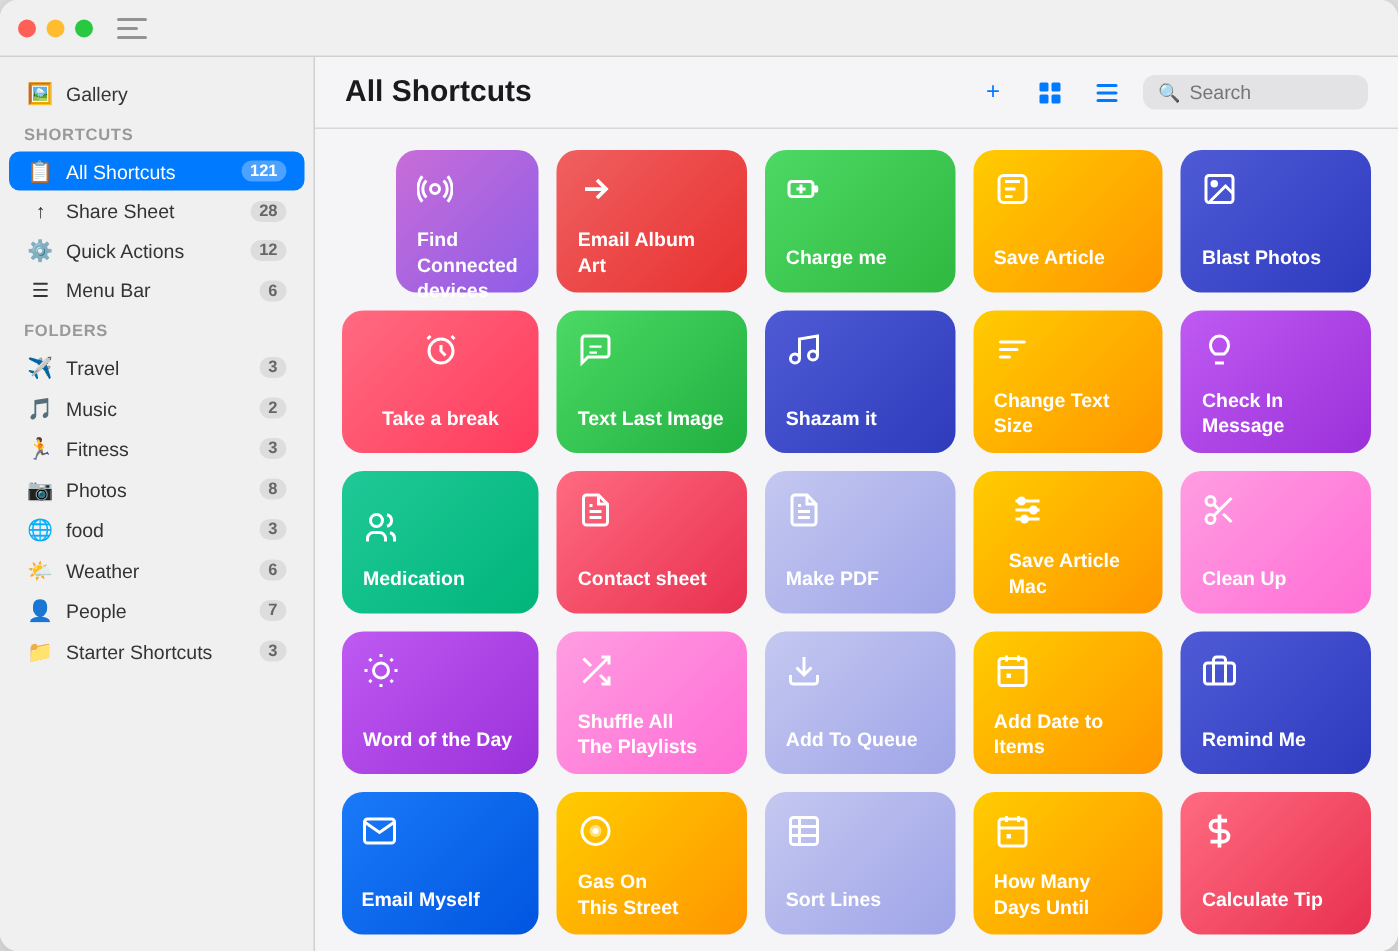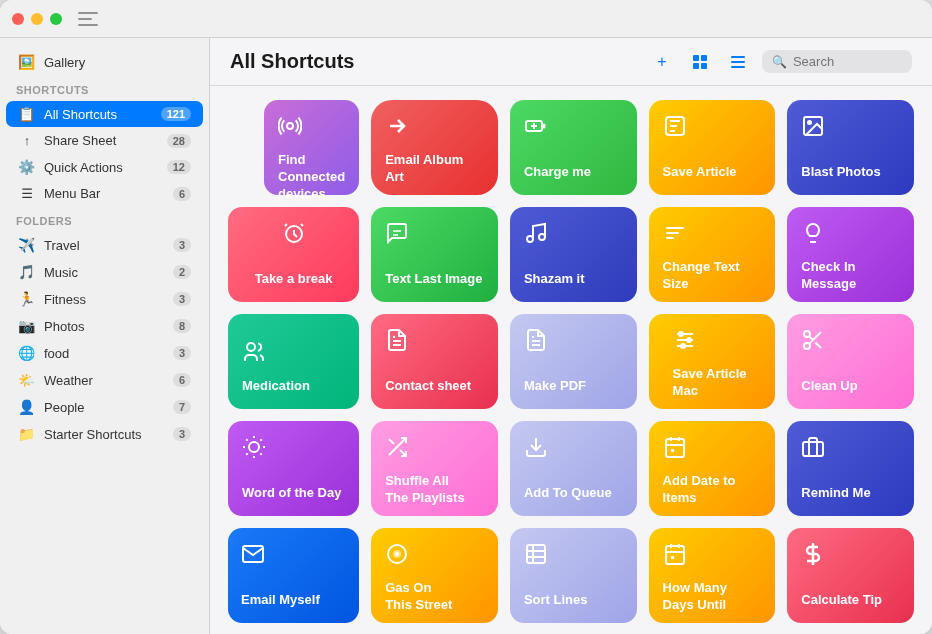--- a/index.html
+++ b/index.html
@@ -303,21 +303,21 @@
       <div class="shortcuts-grid" id="shortcuts-grid">
 
       <div class="shortcut-card" style="background: linear-gradient(135deg, rgb(200, 109, 215), rgb(142, 93, 232)); margin-left: 36px;">
     <div class="card-icon"><svg viewBox="0 0 24 24" width="24" height="24" fill="none" stroke="white" stroke-width="2">
                 <circle cx="12" cy="12" r="3"></circle>
                 <path d="M6.3 6.3a8 8 0 0 0 0 11.4M17.7 6.3a8 8 0 0 1 0 11.4"></path>
                 <path d="M3.5 3.5a14 14 0 0 0 0 17M20.5 3.5a14 14 0 0 1 0 17"></path>
               </svg></div>
     <div class="card-label">Find Connected<br>devices</div>
   </div>
-          <div class="shortcut-card" style="background: linear-gradient(135deg, rgb(240, 96, 96), rgb(232, 48, 48)); border-radius: 21px;">
+          <div class="shortcut-card" style="background: linear-gradient(135deg, rgb(240, 96, 96), rgb(232, 48, 48));">
     <div class="card-icon"><svg viewBox="0 0 24 24" width="24" height="24" fill="none" stroke="white" stroke-width="2.5">
                 <path d="M5 12h14M13 6l6 6-6 6"></path>
               </svg></div>
     <div class="card-label">Email Album Art</div>
   </div>
           <div class="shortcut-card" style="background: linear-gradient(135deg, rgb(76, 217, 100), rgb(48, 184, 64));">
     <div class="card-icon"><svg viewBox="0 0 24 24" width="24" height="24" fill="none" stroke="white" stroke-width="2">
                 <rect x="2" y="7" width="16" height="10" rx="2"></rect>
                 <path d="M20 11v2" stroke-width="3" stroke-linecap="round"></path>
                 <path d="M7 12h6M10 9v6" stroke-width="2"></path>

